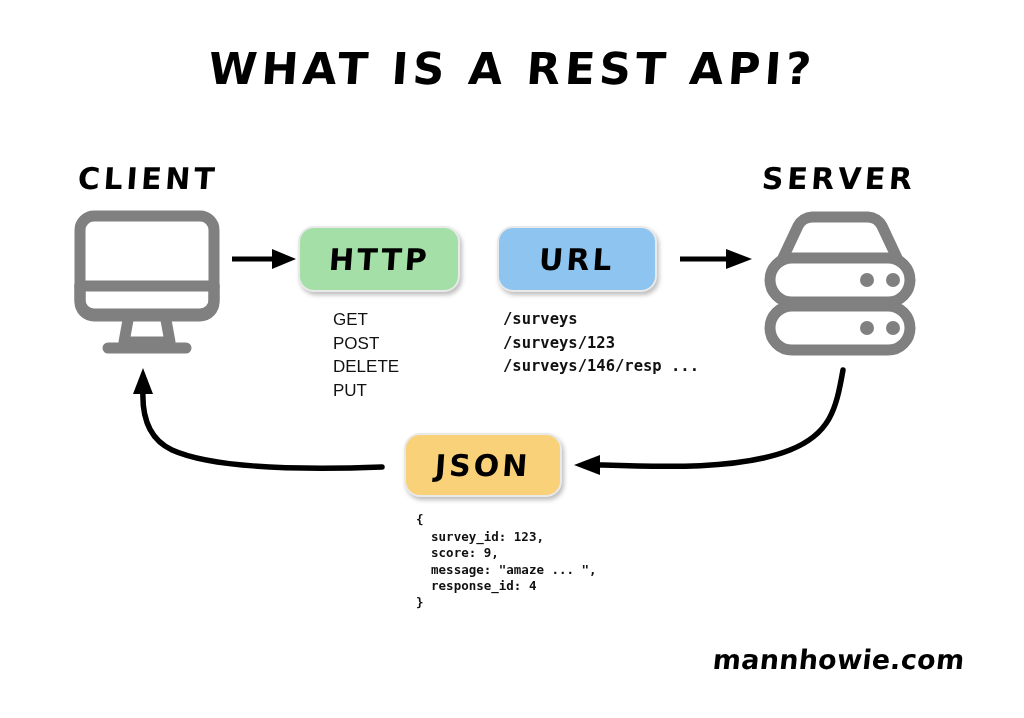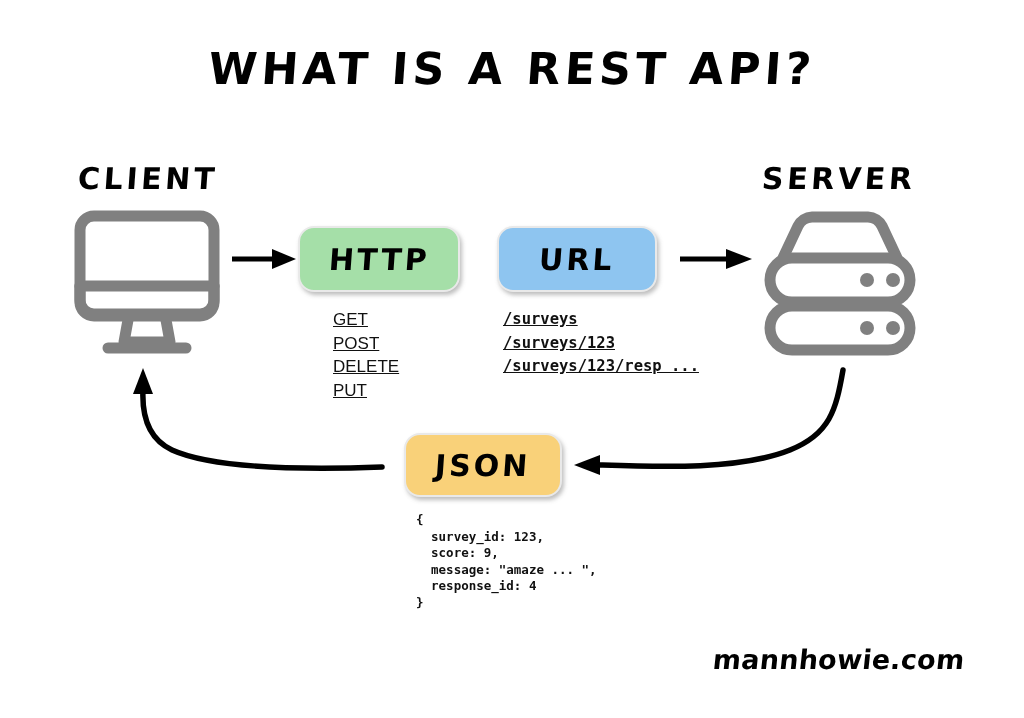--- a/index.html
+++ b/index.html
@@ -76,21 +76,20 @@
   #url-box  { left: 497px; top: 226px; width: 160px; height: 66px; }
   #json-box { left: 404px; top: 433px; width: 158px; height: 64px; }
 
   
   .detail-col {
     position: absolute;
     font-size: 17px;
     line-height: 23.5px;
     color: #111;
     white-space: pre;
-    text-decoration: underline;
   }
   #methods-list {
     left: 333px;
     top: 308px;
     font-family: "Liberation Sans", sans-serif;
   }
   #urls-list {
     left: 503px;
     top: 308px;
     font-family: "DejaVu Sans Mono", monospace;
@@ -189,21 +188,21 @@
   <span class="pill-text">JSON</span>
 </div>
 
 <div class="detail-col" id="methods-list">GET
 POST
 DELETE
 PUT</div>
 
 <div class="detail-col" id="urls-list">/surveys
 /surveys/123
-/surveys/123/resp ...</div>
+/surveys/146/resp ...</div>
 
 <div id="json-code">{
   survey_id: 123,
   score: 9,
   message: "amaze ... ",
   response_id: 4
 }</div>
 
 <div id="watermark">mannhowie.com</div>
 

